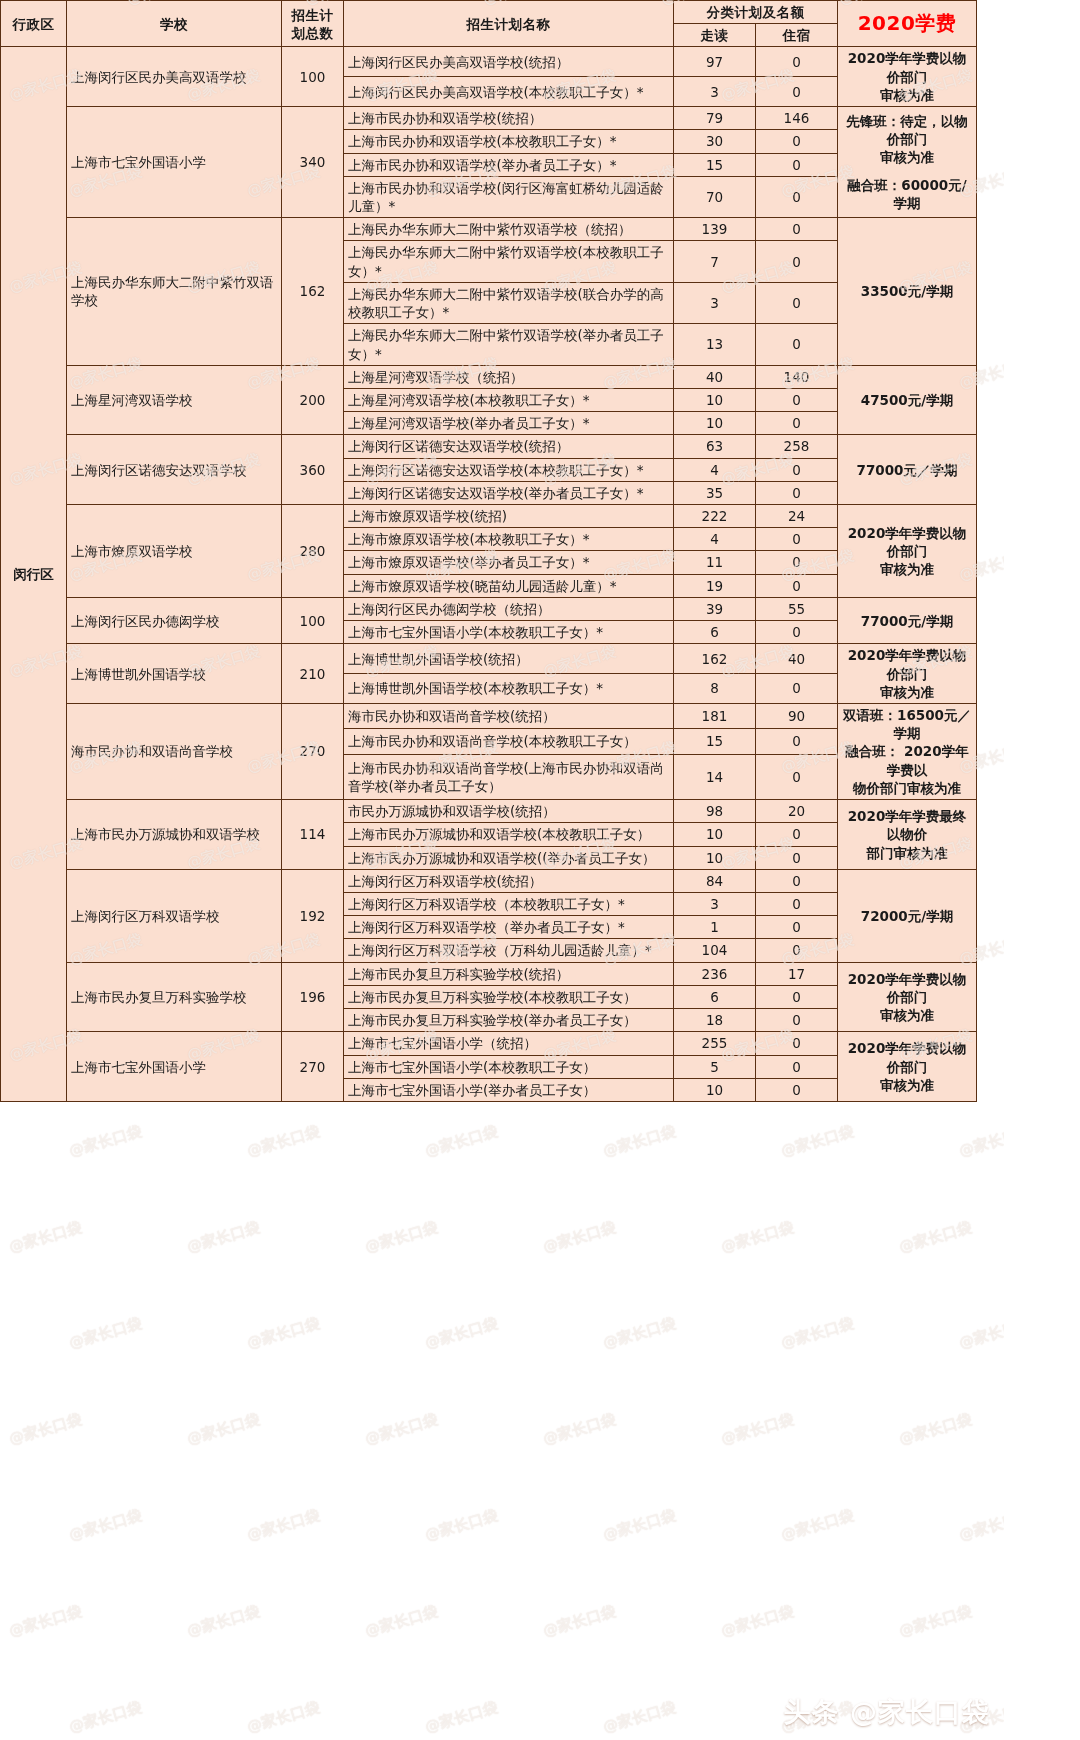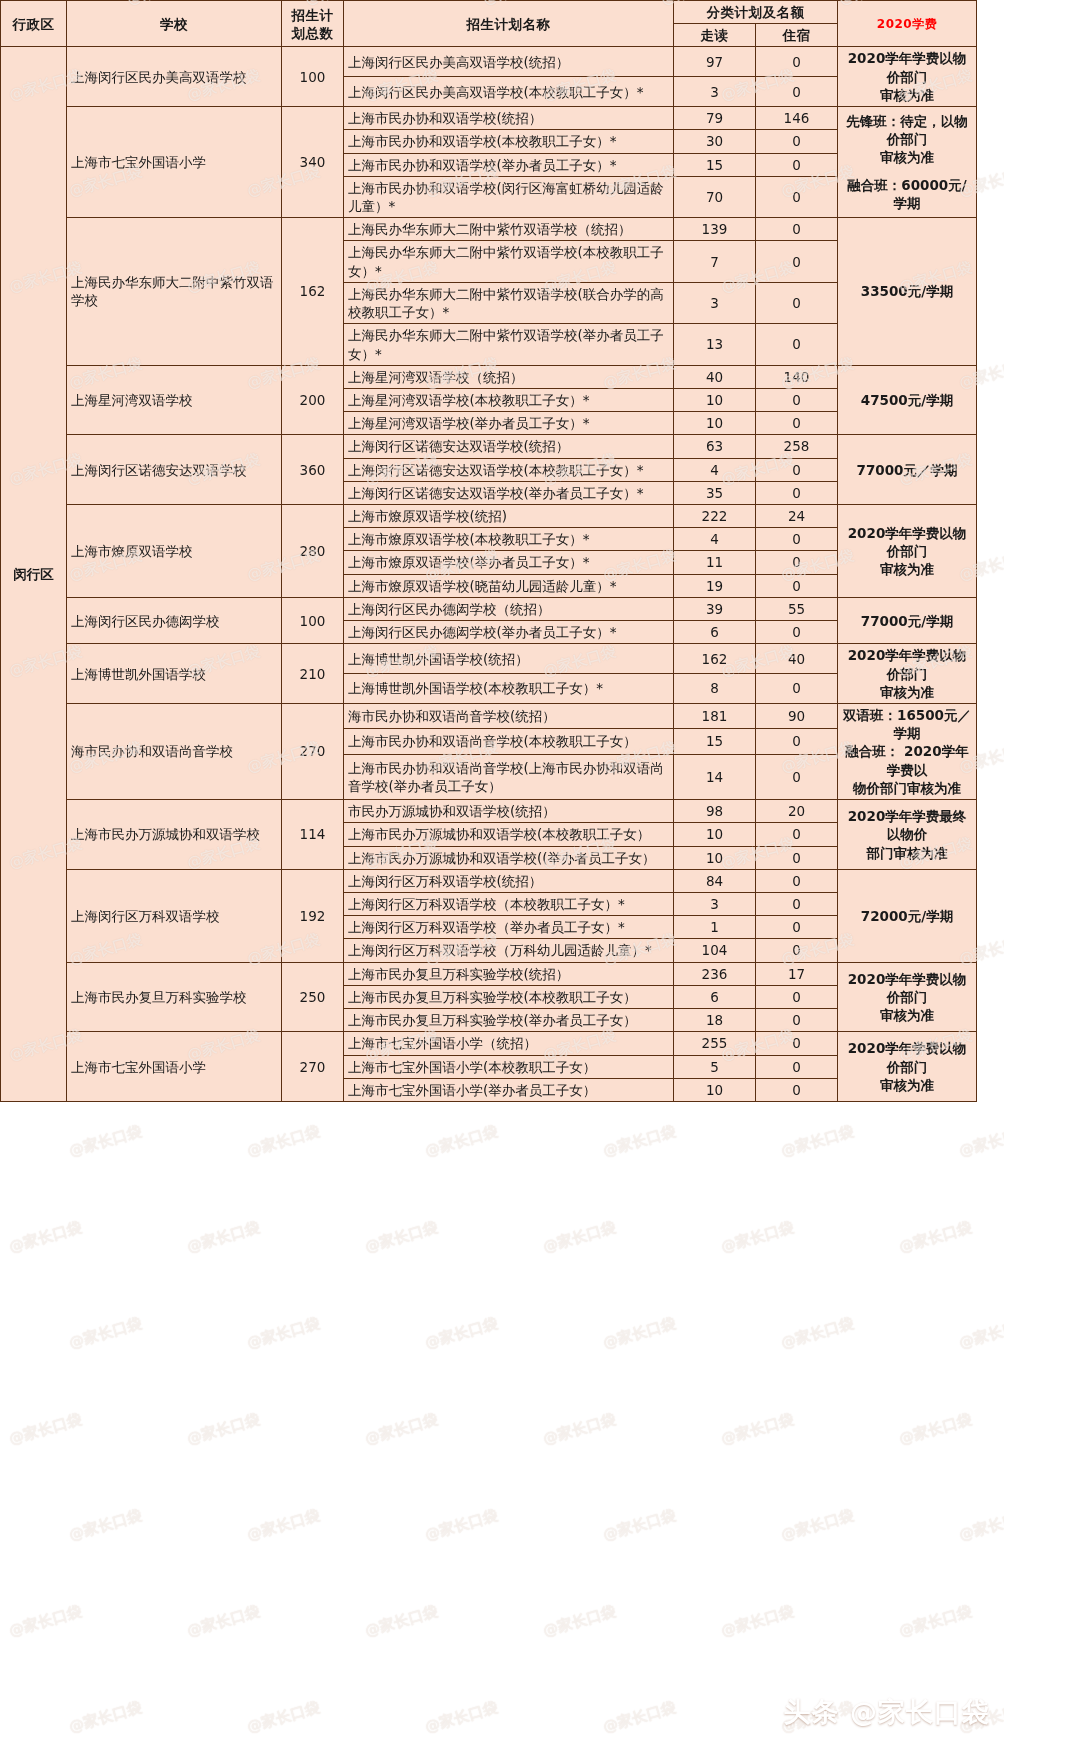--- a/index.html
+++ b/index.html
@@ -35,21 +35,21 @@
   
   thead th {
     background: #f0ab81;
     font-weight: bold;
     text-align: center;
     font-size: 16px;
     letter-spacing: 0.5px;
   }
   thead th.fee-head {
     color: #ff0000;
-    font-size: 12px;
+    font-size: 20px;
   }
   
   col.c-dist   { width: 66px; }
   col.c-school { width: 215px; }
   col.c-total  { width: 62px; }
   col.c-planname { width: 330px; }
   col.c-day    { width: 82px; }
   col.c-board  { width: 82px; }
   col.c-fee    { width: 139px; }
 
@@ -289,21 +289,21 @@
           <td class="school" rowspan="2">上海闵行区民办德闳学校</td>
           <td class="total" rowspan="2">100</td>
           <td class="planname">上海闵行区民办德闳学校（统招）</td>
           <td class="num">39</td>
           <td class="num">55</td>
           <td class="fee" rowspan="2">
             <span class="feeline">77000元/学期</span>
           </td>
         </tr>
         <tr>
-          <td class="planname">上海闵行区民办德闳学校(举办者员工子女）*</td>
+          <td class="planname">上海市七宝外国语小学(本校教职工子女）*</td>
           <td class="num">6</td>
           <td class="num">0</td>
         </tr>
         <tr>
           <td class="school" rowspan="2">上海博世凯外国语学校</td>
           <td class="total" rowspan="2">210</td>
           <td class="planname">上海博世凯外国语学校(统招）</td>
           <td class="num">162</td>
           <td class="num">40</td>
           <td class="fee" rowspan="2">
@@ -379,21 +379,21 @@
           <td class="num">1</td>
           <td class="num">0</td>
         </tr>
         <tr>
           <td class="planname">上海闵行区万科双语学校（万科幼儿园适龄儿童）*</td>
           <td class="num">104</td>
           <td class="num">0</td>
         </tr>
         <tr>
           <td class="school" rowspan="3">上海市民办复旦万科实验学校</td>
-          <td class="total" rowspan="3">250</td>
+          <td class="total" rowspan="3">196</td>
           <td class="planname">上海市民办复旦万科实验学校(统招）</td>
           <td class="num">236</td>
           <td class="num">17</td>
           <td class="fee" rowspan="3">
             <span class="feeline">2020学年学费以物价部门</span>
             <span class="feeline">审核为准</span>
           </td>
         </tr>
         <tr>
           <td class="planname">上海市民办复旦万科实验学校(本校教职工子女）</td>

